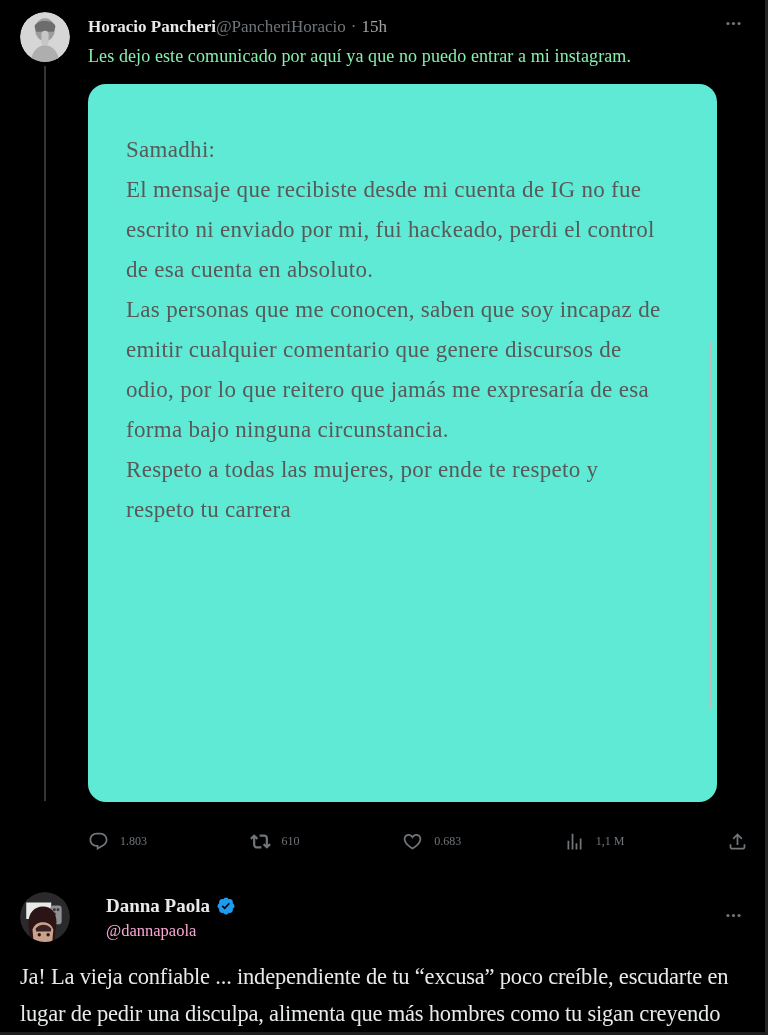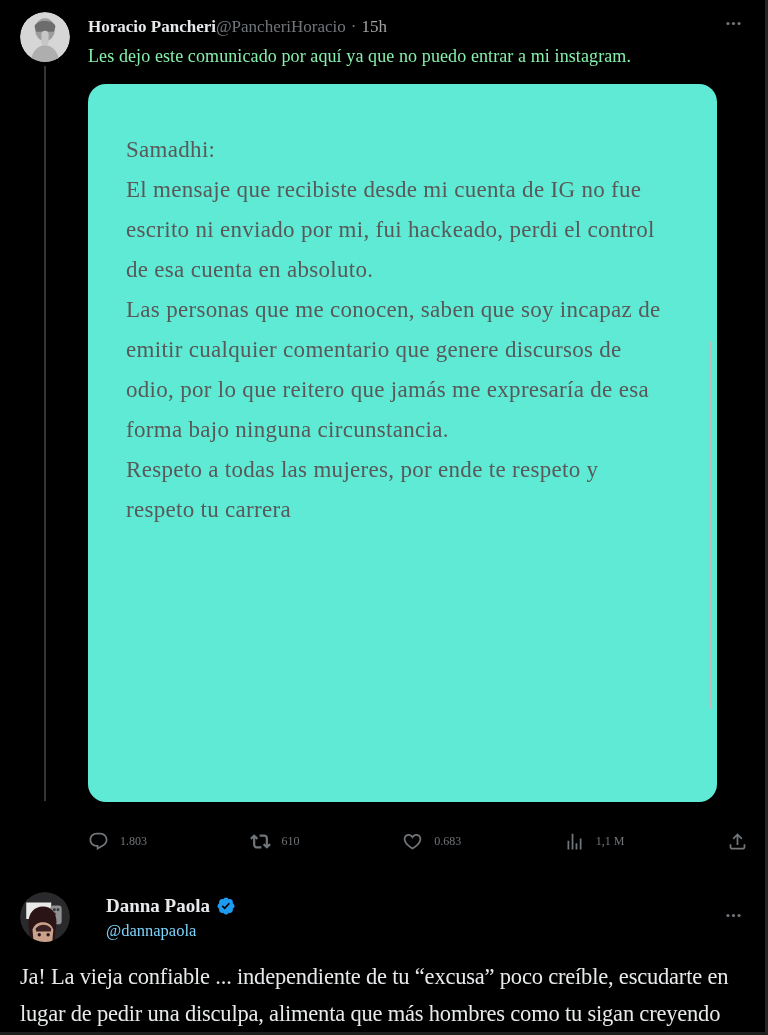--- a/index.html
+++ b/index.html
@@ -56,21 +56,21 @@
     margin:24px 2px 0 68px; width:660px; height:30px;
     display:flex; align-items:center; justify-content:space-between;
   }
   .action { display:flex; align-items:center; gap:11px; color:#71767b; font-size:12px; cursor:pointer; }
   .action svg { display:block; }
   
   .tweet2 { position:relative; padding:36px 20px 0 20px; }
   .t2-row { display:flex; align-items:center;gap:20px; }
   .t2-names { margin-left:16px; }
   .t2-name-line { display:flex; align-items:center; gap:6px; font-size:19px; font-weight:700; line-height:24px; color:#e7e9ea; }
-  .t2-handle { font-size:16.5px; color:#7dd3fc; margin-top:3px; }
+  .t2-handle { font-size:16.5px; color:#f9a8d4; margin-top:3px; }
   .t2-text {
     margin-top:16px; font-size:22.5px; line-height:37px;
     color:#e7e9ea; letter-spacing:-0.2px;
   }
   .t2-meta { margin-top:2px; font-size:16.5px; line-height:22px; color:#71767b; white-space:nowrap; }
 </style>
 </head>
 <body>
 
 <div class="page">

